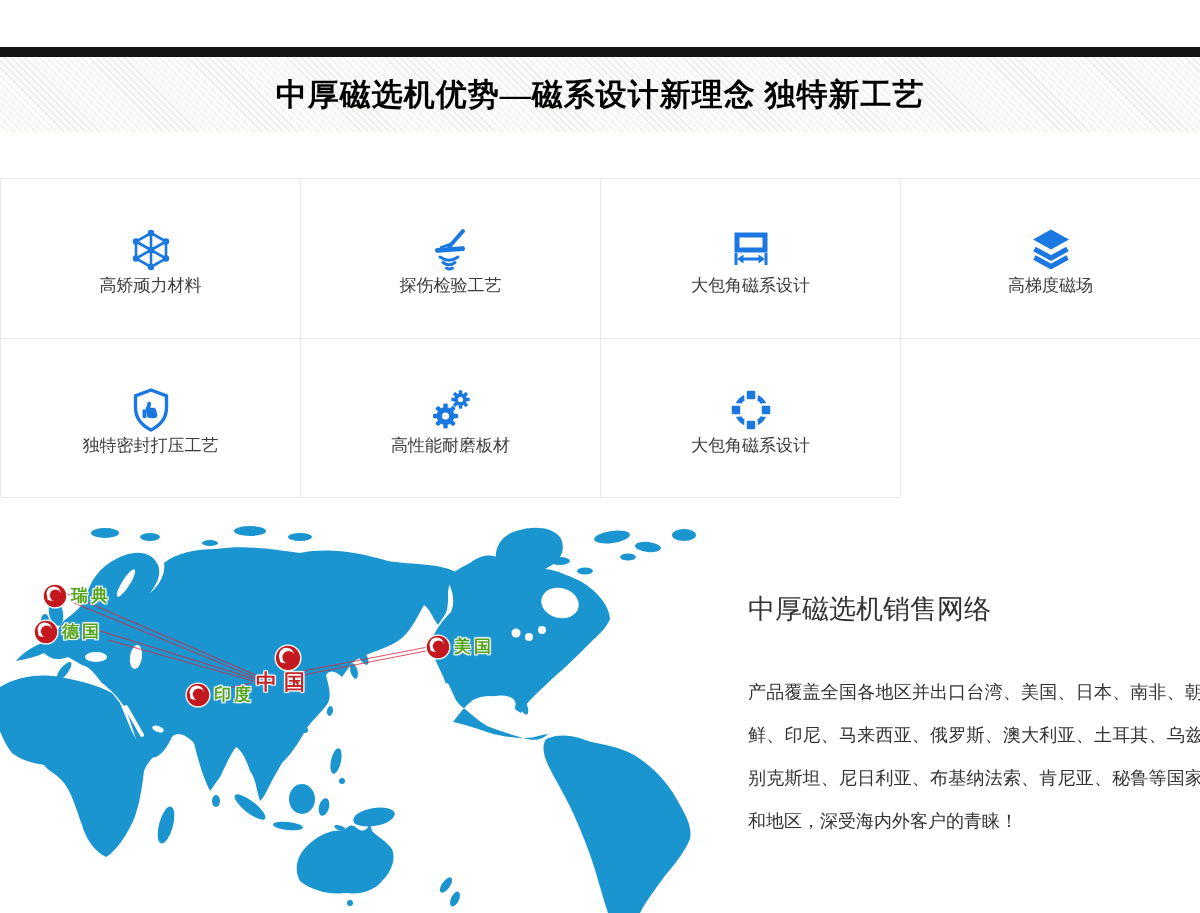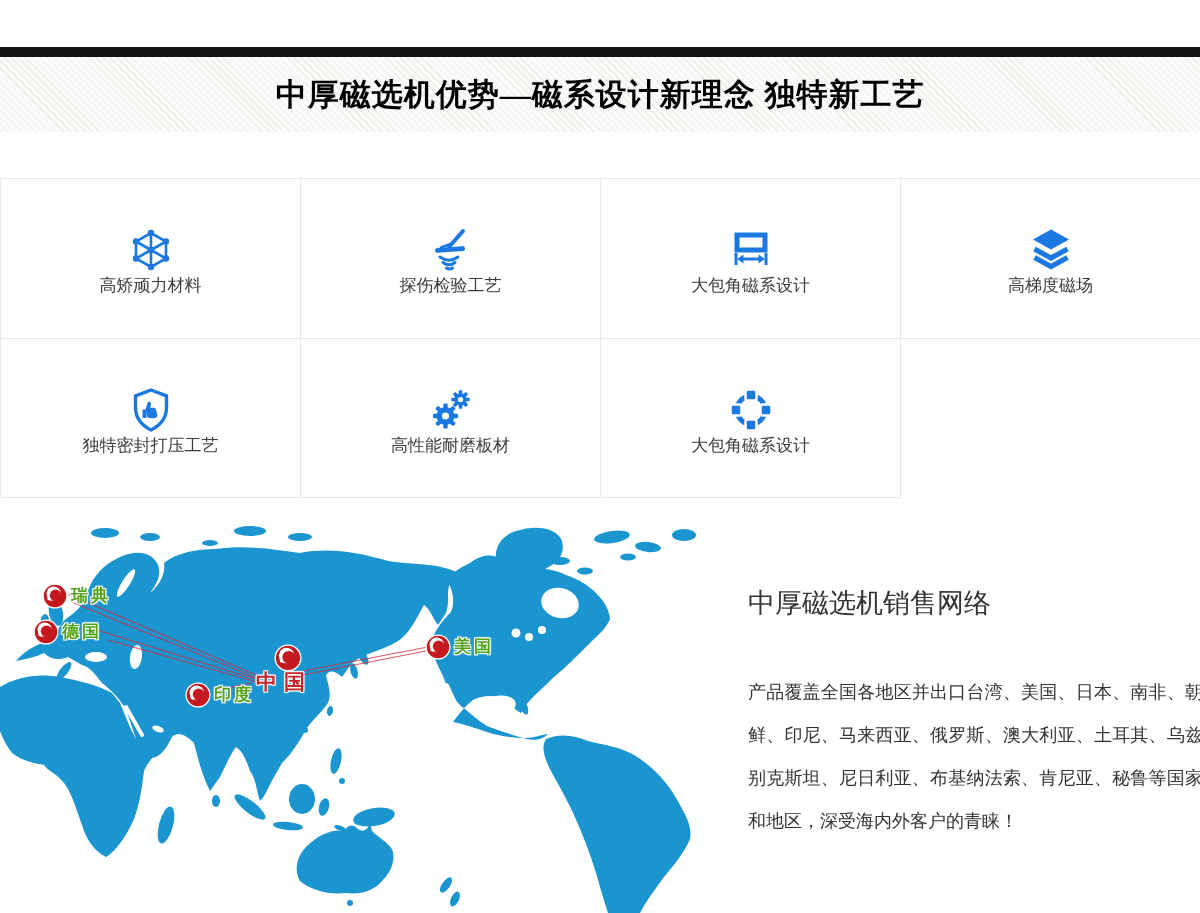--- a/index.html
+++ b/index.html
@@ -36,21 +36,21 @@
   .marker{position:absolute;display:flex;align-items:flex-start;}
   .pin{display:block;}
   .pin-body{fill:var(--pin-red,#c2181e);}
   .marker-label{font-weight:bold;font-size:17px;letter-spacing:3px;color:var(--label-green,#54a319);
       line-height:26px;margin-left:3px;white-space:nowrap;
       text-shadow:-1px -1px 0 #fff,1px -1px 0 #fff,-1px 1px 0 #fff,1px 1px 0 #fff,0 0 3px #fff;}
   .marker.hq .marker-label{color:var(--china-red,#c62427);font-size:21px;letter-spacing:7px;line-height:24px;}
   .marker.hq .label-below{position:absolute;left:-21px;top:26px;}
 
   
-  .sales-head{position:absolute;left:748px;top:88px;font-size:27px;color:#333;}
+  .sales-head{position:absolute;left:748px;top:94px;font-size:27px;color:#333;}
   .sales-text{position:absolute;left:748px;top:174px;width:455px;font-size:18px;color:#333;}
   .sales-line{height:43px;line-height:43px;text-align:justify;text-align-last:justify;white-space:nowrap;}
   .sales-line:last-child{text-align-last:left;}
 </style>
 </head>
 <body>
 
 <div class="page">
 
   <div class="top-bar"></div>

